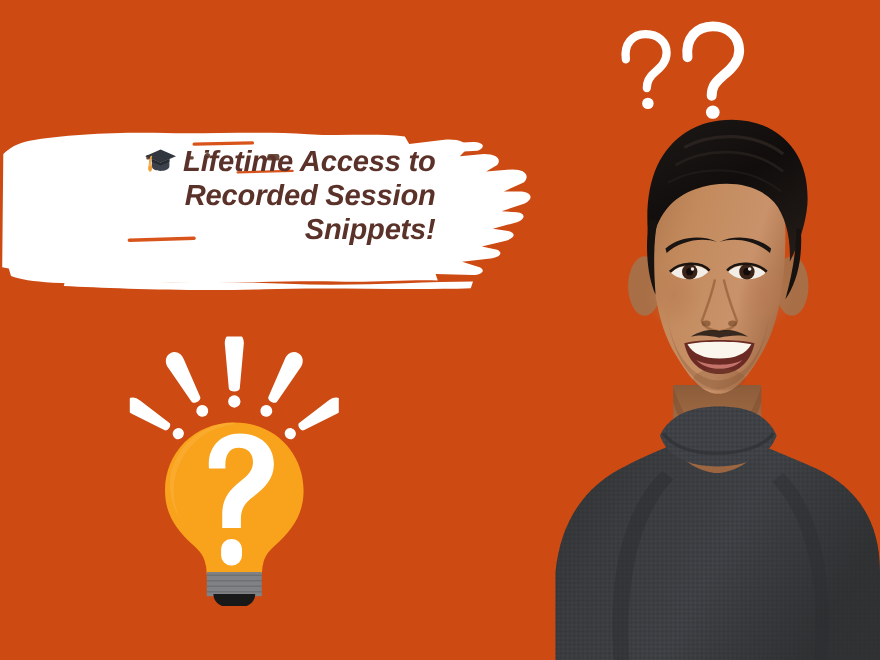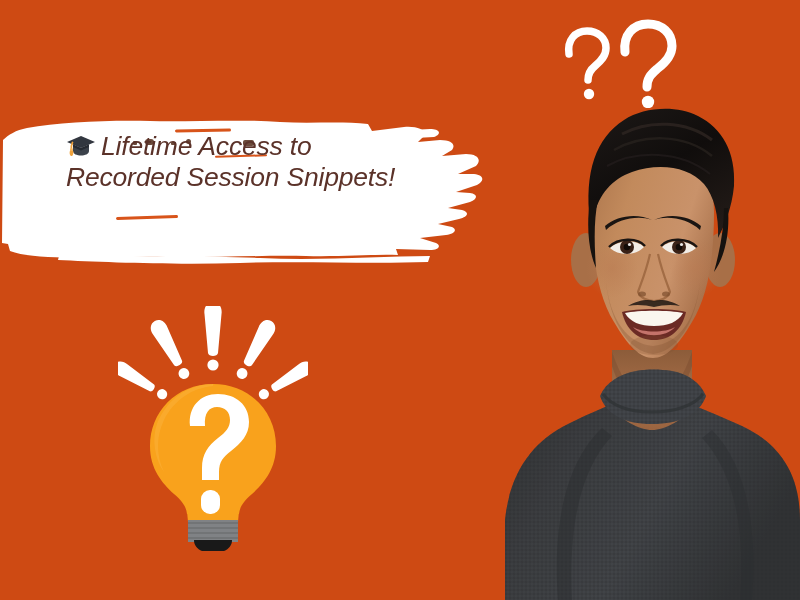--- a/index.html
+++ b/index.html
@@ -44,25 +44,26 @@
   }
   .banner svg { display: block; }
 
   .banner-text {
     position: absolute;
     left: 66px;
     top: 131px;
     width: 330px;
     font-size: 26.5px;
     line-height: 31px;
-    font-weight: normal;
+    font-weight: bold;
     font-style: italic;
     color: #5B3229;
     letter-spacing: -0.2px;
     white-space: pre-wrap;
+    text-align: right;
   }
   .cap-icon {
     display: inline-block;
     vertical-align: -3px;
     margin-right: 5px;
   }
   .cap-icon svg { display: block; }
 
   
   .streak {

